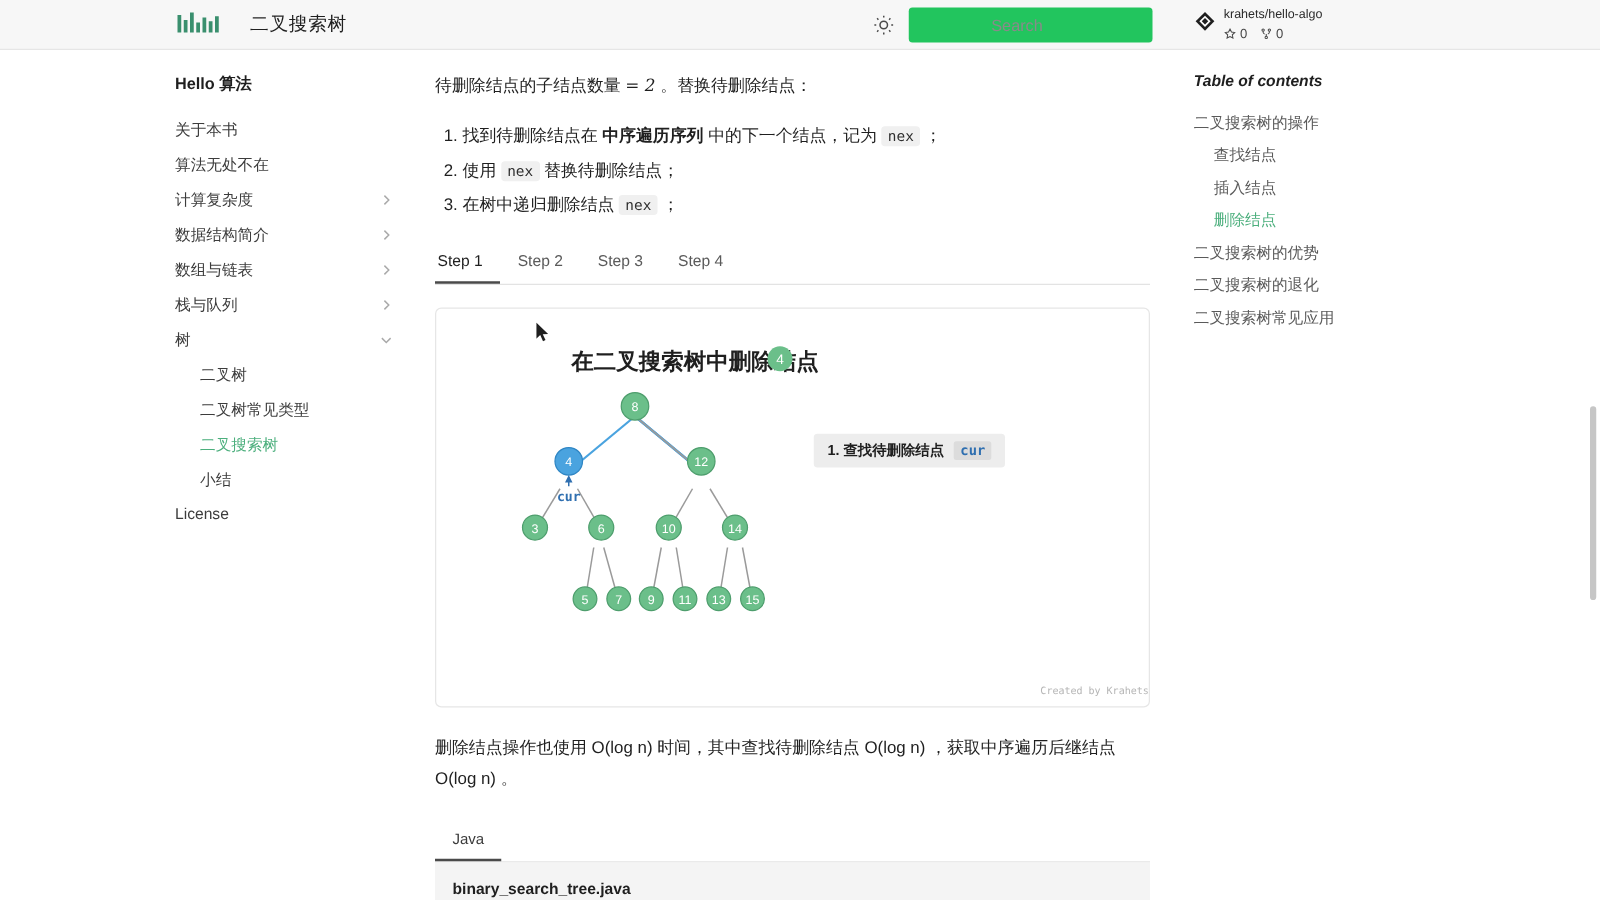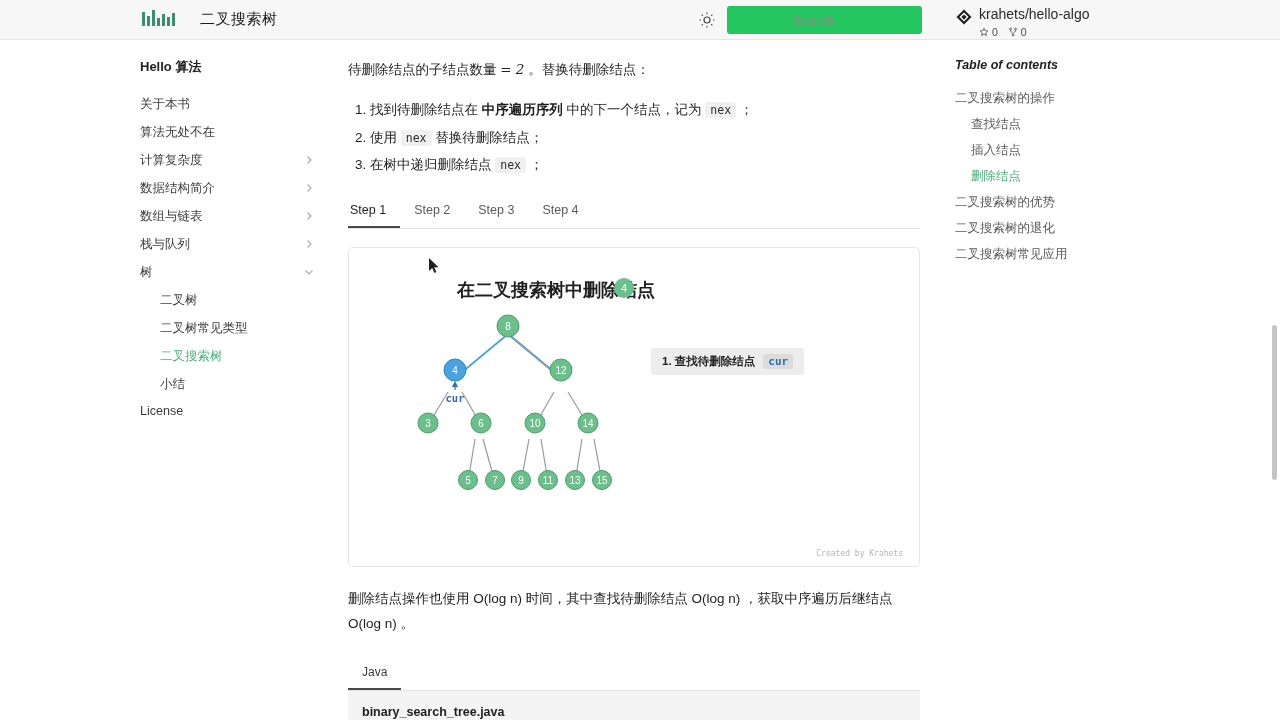--- a/index.html
+++ b/index.html
@@ -72,21 +72,21 @@
   .search-input::placeholder { color: #8a8a8a; }
 
   .repo {
     position: absolute;
     left: 955px;
     top: 5px;
     display: flex;
     align-items: flex-start;
   }
   .repo-icon { margin-right: 6px; margin-top: 3px; }
-  .repo-text { font-size: 14px; color: #2b2b2b; line-height: 1.35; text-align: center; }
+  .repo-text { font-size: 10px; color: #2b2b2b; line-height: 1.35; text-align: center; }
   .repo-stats { font-size: 10.5px; color: #4a4a4a; margin-top: 2px; display: flex; gap: 10px; }
   .repo-stats span { display: inline-flex; align-items: center; gap: 3px; }
 
   
   .wrap { position: relative; width: 1280px; height: 680px; }
 
   
   .sidebar {
     position: absolute;
     left: 140px;
@@ -179,21 +179,21 @@
   }
   .fig-title {
     position: absolute;
     left: 108px; top: 30px;
     font-size: 18px;
     font-weight: bold;
     color: #1f1f1f;
   }
   .fig-credit {
     position: absolute;
-    right: 16px; bottom: 8px;
+    right: 0; bottom: 8px;
     font-size: 8px;
     color: #b5b5b5;
     font-family: "DejaVu Sans Mono", monospace;
   }
   .callout {
     position: absolute;
     left: 302px; top: 100px;
     background: #ededed;
     border-radius: 3px;
     padding: 6px 11px;

